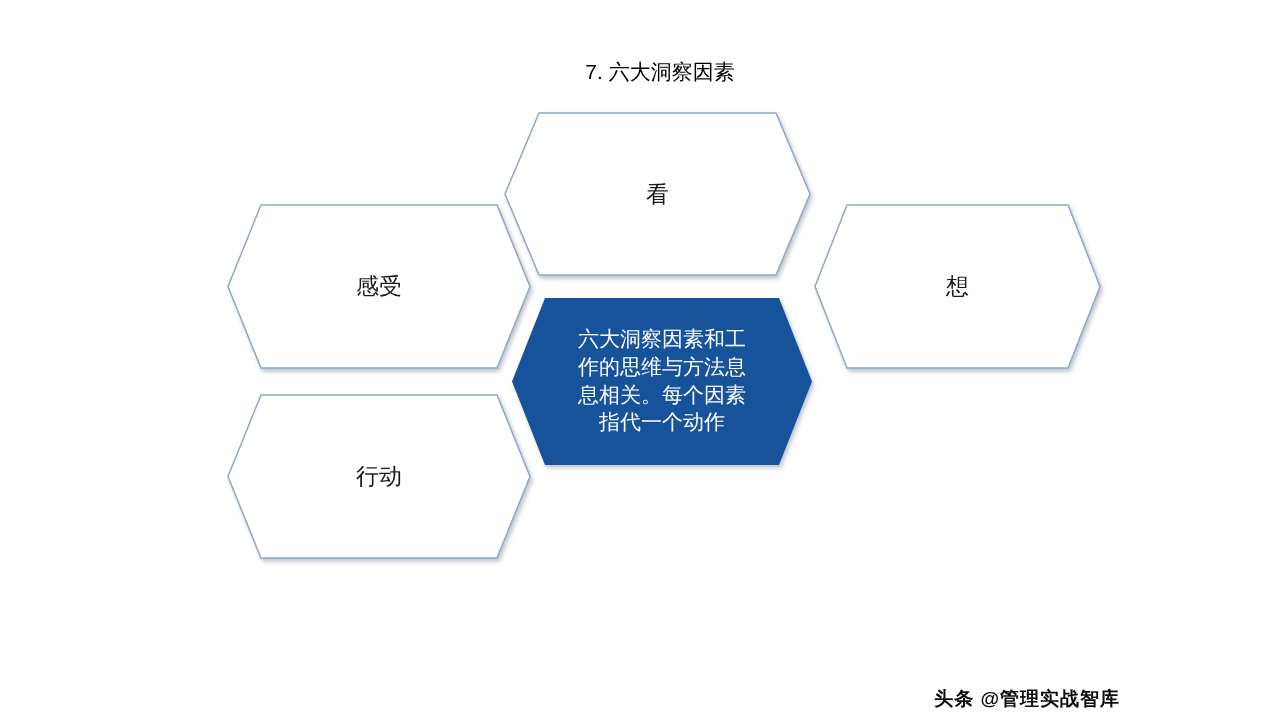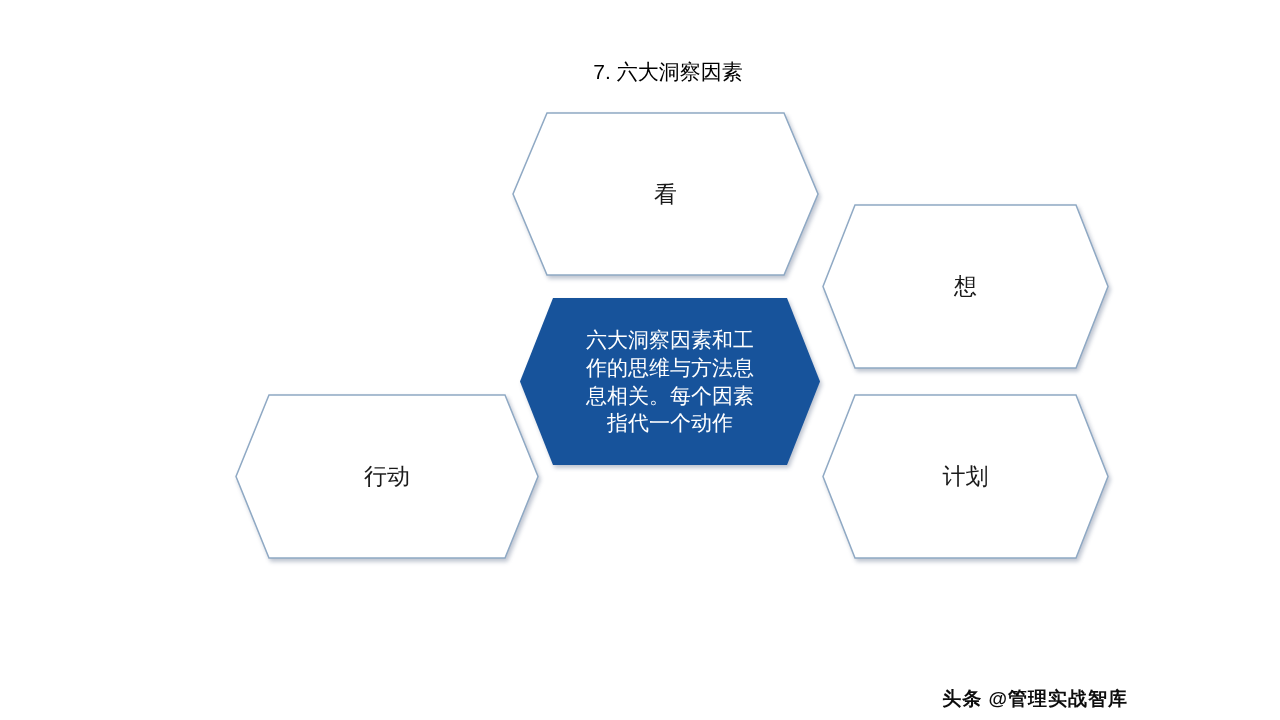--- a/index.html
+++ b/index.html
@@ -3,21 +3,21 @@
 <meta charset="utf-8">
 <style>
   html,body{margin:0;padding:0;}
   body{
     width:1280px;height:720px;
     background:#ffffff;
     font-family:"Liberation Sans","DejaVu Sans",sans-serif;
     position:relative;
     overflow:hidden;
   }
-  .stage{position:absolute;left:8px;top:0;width:1152px;height:720px;border-radius:25px;}
+  .stage{position:absolute;left:0;top:0;width:1152px;height:720px;border-radius:25px;}
 
   .slide-title{
     position:absolute;
     left:660px;top:58px;
     transform:translateX(-50%);
     font-size:21px;
     color:#000000;
     white-space:nowrap;
   }
 
@@ -42,21 +42,21 @@
   .hex-ur    {left:815px;top:205px;width:285px;height:163px;}
   .hex-lr    {left:815px;top:395px;width:285px;height:163px;}
   .hex-center{left:512px;top:298px;width:300px;height:167px;}
 
   .hex-center .label{
     color:#ffffff;
     font-size:21px;
     line-height:1.32;
     text-align:center;
   }
-  .hex-center .label .inner{width:182px;}
+  .hex-center .label .inner{width:182px;font-family:Liberation Serif, serif;}
 
   .watermark{
     position:absolute;
     right:32px;bottom:8px;
     font-size:19px;
     font-weight:bold;
     color:#0d0d0d;
     letter-spacing:1px;
     white-space:nowrap;
   }
@@ -68,41 +68,41 @@
 
   <div class="slide-title">7. 六大洞察因素</div>
 
   <div class="hex hex-top">
     <svg width="305" height="162">
       <polygon points="34,0 271,0 305,81 271,162 34,162 0,81" fill="#ffffff" stroke-width="1.5" stroke="#8fa9c4"></polygon>
     </svg>
     <div class="label">看</div>
   </div>
 
+  <div class="hex hex-ul">
+    <svg width="302" height="163">
+      <polygon points="33,0 269,0 302,81.5 269,163 33,163 0,81.5" fill="#ffffff" stroke-width="1.5" stroke="#8fa9c4"></polygon>
+    </svg>
+    <div class="label">感受</div>
+  </div>
 
   <div class="hex hex-ur">
     <svg width="285" height="163">
       <polygon points="32,0 253,0 285,81.5 253,163 32,163 0,81.5" fill="#ffffff" stroke-width="1.5" stroke="#8fa9c4"></polygon>
     </svg>
     <div class="label">想</div>
   </div>
 
   <div class="hex hex-ll">
     <svg width="302" height="163">
       <polygon points="33,0 269,0 302,81.5 269,163 33,163 0,81.5" fill="#ffffff" stroke-width="1.5" stroke="#8fa9c4"></polygon>
     </svg>
     <div class="label">行动</div>
   </div>
 
-  <div class="hex hex-lr">
-    <svg width="285" height="163">
-      <polygon points="32,0 253,0 285,81.5 253,163 32,163 0,81.5" fill="#ffffff" stroke-width="1.5" stroke="#8fa9c4"></polygon>
-    </svg>
-    <div class="label">计划</div>
-  </div>
 
 
   <div class="hex hex-center">
     <svg width="300" height="167">
       <polygon points="33,0 267,0 300,83.5 267,167 33,167 0,83.5" stroke="none" fill="#17539b"></polygon>
     </svg>
     <div class="label">
       <div class="inner">六大洞察因素和工作的思维与方法息息相关。每个因素指代一个动作</div>
     </div>
   </div>

